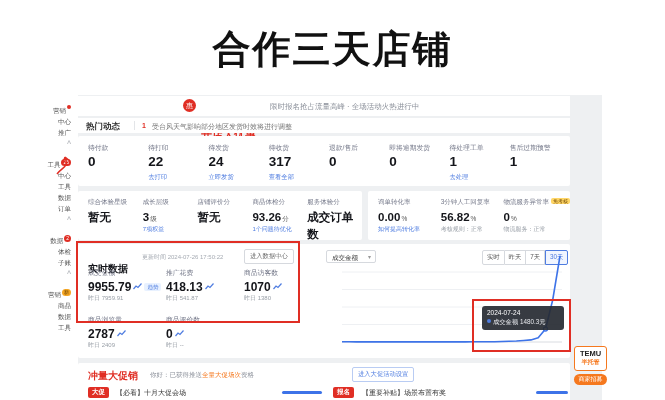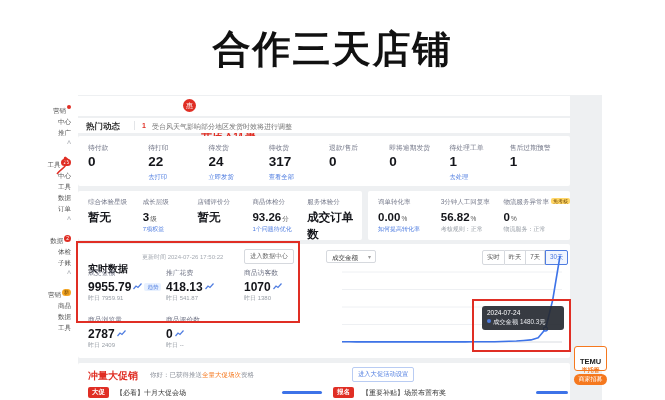--- a/index.html
+++ b/index.html
@@ -97,21 +97,21 @@
   .pm-item-text{position:absolute;top:25px;font-size:7px;color:#333;white-space:nowrap;}
   .pm-bar{position:absolute;top:28px;height:3px;border-radius:2px;background:#3d73e8;}
   
   .float-box{position:absolute;width:24px;background:#fff;border-radius:4px;box-shadow:0 1px 4px rgba(0,0,0,.15);
     text-align:center;padding-top:4px;box-sizing:border-box;}
   .fb-label{font-size:5.5px;color:#444;line-height:6.5px;display:block;padding:1px 2px 2px;}
   .fb-badge{position:absolute;left:-6px;top:-4px;background:#e02e24;color:#fff;font-size:5.5px;
     border-radius:6px;padding:0 3px;line-height:8px;}
   
   #temu-box{left:574px;top:346px;width:33px;height:25px;background:#fff;border:1px solid #f5781e;
-    border-radius:3px;text-align:center;padding-top:10px;box-sizing:border-box;}
+    border-radius:3px;text-align:center;padding-top:2px;box-sizing:border-box;}
   .temu-brand{font-size:7.5px;font-weight:900;color:#222;display:block;line-height:9px;}
   .temu-sub{font-size:6px;color:#f5781e;font-weight:700;display:block;line-height:8px;}
   #temu-btn{left:574px;top:374px;width:33px;height:11px;background:#f5781e;border-radius:6px;
     color:#fff;font-size:6px;line-height:11px;text-align:center;}
   
   .red-box{position:absolute;border:2px solid #e02e24;z-index:50;}
   #red-box-realtime{left:76px;top:241px;width:220px;height:78px;}
   #red-box-tooltip{left:472px;top:299px;width:95px;height:49px;}
 </style>
 </head>
@@ -145,20 +145,21 @@
       <div class="sb-item"><span class="sb-label">工具</span></div>
     </div>
 
   <svg class="abs" style="left:54px;top:152px;z-index:51" width="20" height="26" viewBox="0 0 20 26">
     <path d="M3,22 C9,14 15,16 11,5 M11,5 l5,4 M11,5 l-2,6" stroke="#e02e24" stroke-width="1.5" fill="none"></path>
   </svg>
 
   <div class="abs" id="banner">
     <span class="bn-badge">惠</span>
     <span class="bn-hl">开店大优惠</span>
+    <span class="bn-txt">限时报名抢占流量高峰 · 全场活动火热进行中</span>
   </div>
 
   <div class="abs" id="hotbar">
     <span class="hot-title">热门动态</span>
     <span class="hot-sep"></span>
     <span class="hot-num">1</span>
     <span class="hot-txt">受台风天气影响部分地区发货时效将进行调整</span>
   </div>
 
   <div class="card" id="stats-card">

